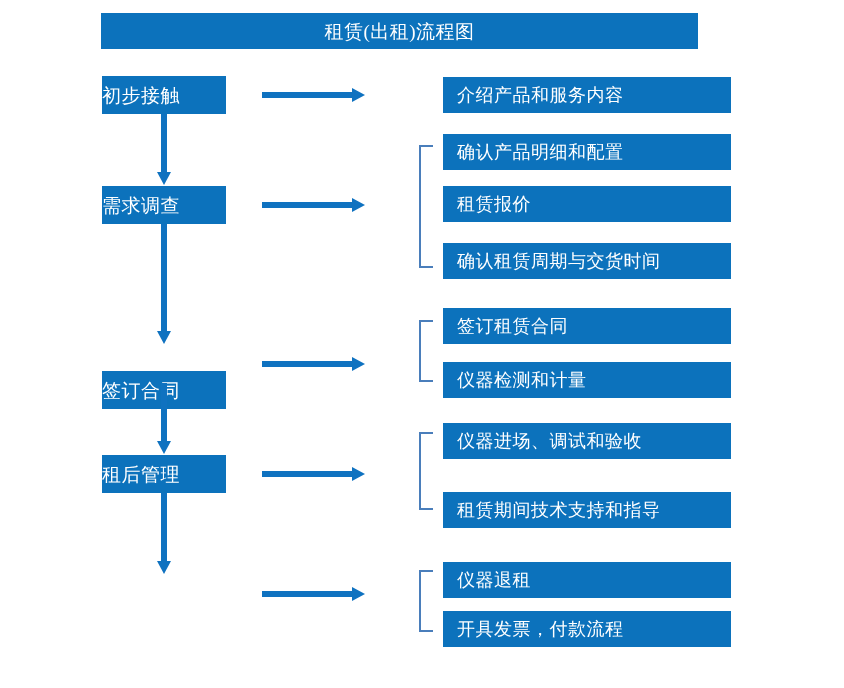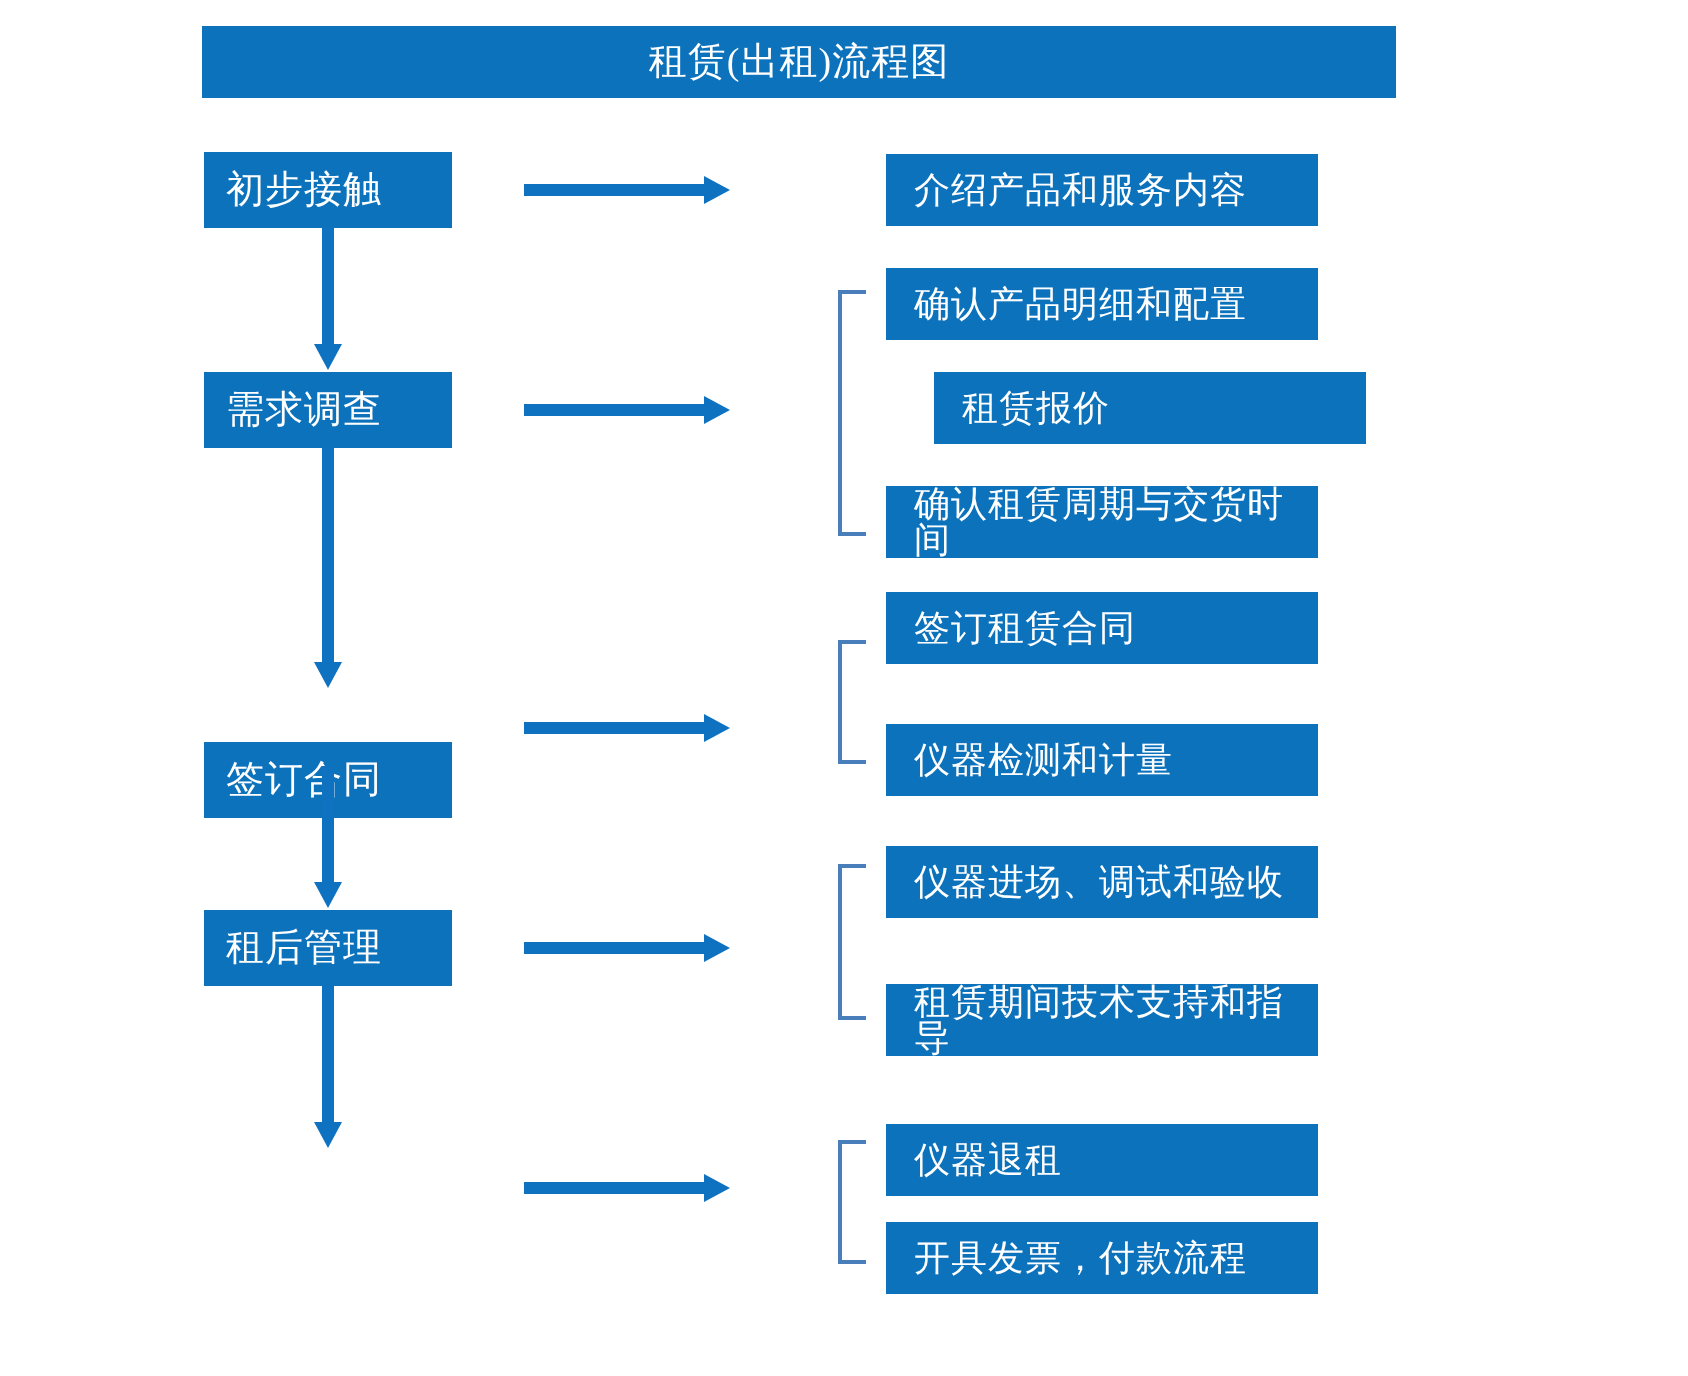--- a/index.html
+++ b/index.html
@@ -36,26 +36,25 @@
     top: 13px;
     width: 597px;
     height: 36px;
     justify-content: center;
     font-size: 19px;
   }
   .stage-box {
     width: 124px;
     height: 38px;
     justify-content: flex-start;
-    padding-left: 11px;
     font-size: 19px;
   }
   .detail-box {
     left: 443px;
-    width: 216px;
+    width: 288px;
     height: 36px;
     justify-content: flex-start;
     padding-left: 14px;
     font-size: 18px;
   }
   .arrow-h {
     position: absolute;
     height: 14px;
   }
   .arrow-v {
@@ -156,25 +155,25 @@
   <div class="bracket" style="left:419px; top:320px; height:62px;"></div>
 
   <div class="bracket" style="left:419px; top:432px; height:78px;"></div>
 
   <div class="bracket" style="left:419px; top:570px; height:62px;"></div>
 
   <div class="box detail-box" style="top:77px;">介绍产品和服务内容</div>
 
   <div class="box detail-box" style="top:134px;">确认产品明细和配置</div>
 
-  <div class="box detail-box" style="top:186px;margin-left:24px;">租赁报价</div>
+  <div class="box detail-box" style="top:186px;">租赁报价</div>
 
   <div class="box detail-box" style="top:243px;">确认租赁周期与交货时间</div>
 
-  <div class="box detail-box" style="top:296px;">签订租赁合同</div>
+  <div class="box detail-box" style="top:308px;">签订租赁合同</div>
 
   <div class="box detail-box" style="top:362px;">仪器检测和计量</div>
 
   <div class="box detail-box" style="top:423px;">仪器进场、调试和验收</div>
 
   <div class="box detail-box" style="top:492px;">租赁期间技术支持和指导</div>
 
   <div class="box detail-box" style="top:562px;">仪器退租</div>
 
   <div class="box detail-box" style="top:611px;">开具发票，付款流程</div>

